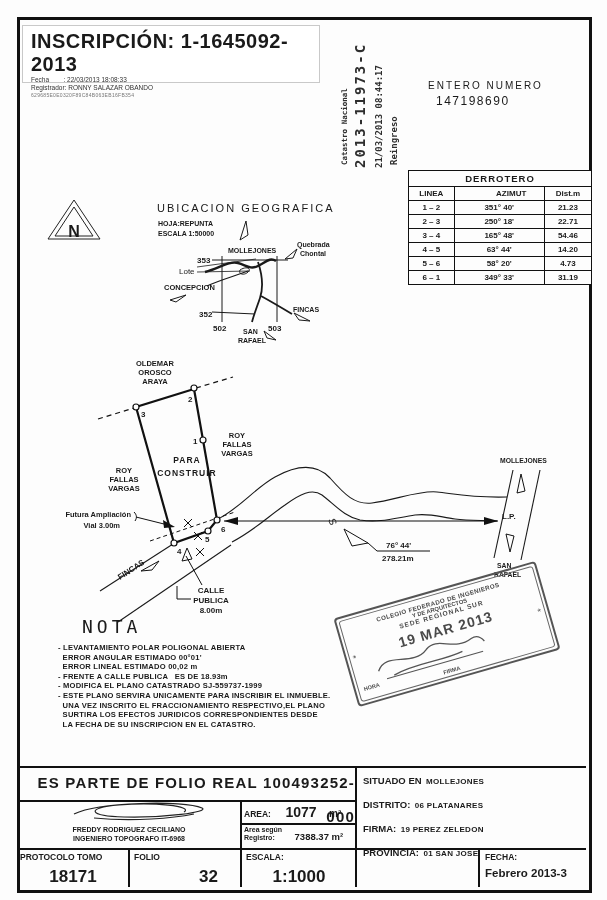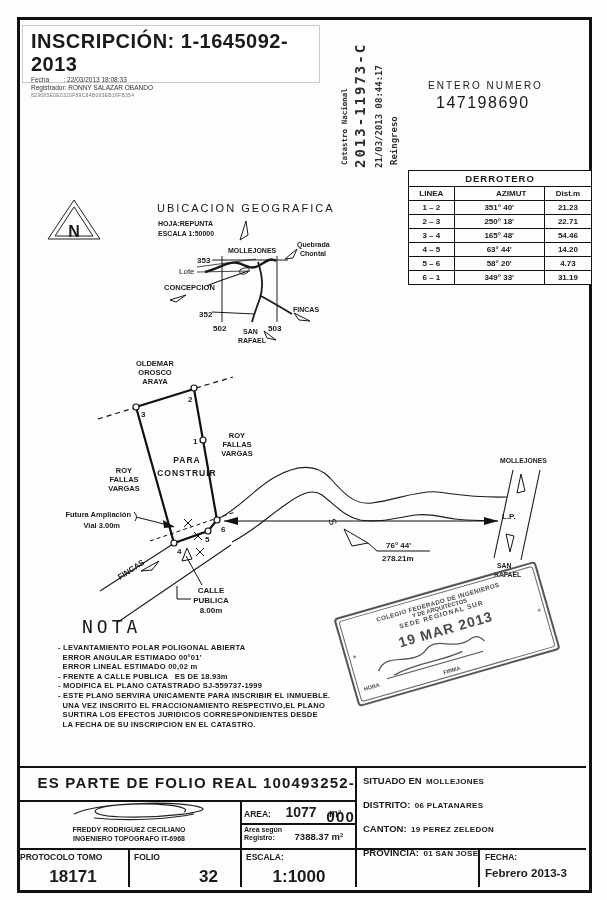--- a/index.html
+++ b/index.html
@@ -10,21 +10,21 @@
   
   .insc-box{left:22px;top:25px;width:298px;height:58px;background:#fff;border:1px solid #c9c9c9;
             padding:4px 8px;box-sizing:border-box;}
   .insc-title{font-size:20px;font-weight:bold;letter-spacing:.5px;}
   .insc-line{font-size:6.5px;line-height:8px;white-space:pre;color:#333;}
   .insc-hash{font-size:5px;color:#777;letter-spacing:.3px;}
   .vtext{position:absolute;writing-mode:vertical-rl;transform:rotate(180deg);
          font-family:"DejaVu Sans Mono",monospace;color:#2e2e2e;font-weight:bold;text-align:left;}
   .entero{left:428px;top:80px;text-align:left;}
   .entero-label{font-size:10px;letter-spacing:2px;}
-  .entero-num{font-size:16px;letter-spacing:1.5px;margin-top:3px;margin-left:8px;}
+  .entero-num{font-size:12px;letter-spacing:1.5px;margin-top:3px;margin-left:8px;}
   
   .derr{left:408px;top:170px;width:184px;border-collapse:collapse;background:#fdfdfd;}
   .derr td,.derr th{border:1.5px solid #111;font-size:8px;font-weight:bold;text-align:center;
                     padding:2px 0;font-family:"Liberation Sans",sans-serif;}
   .derr .title{font-size:9.5px;letter-spacing:1px;}
   
   .nota{left:58px;top:616px;width:300px;}
   .nota-title{font-size:18px;letter-spacing:4px;font-family:"DejaVu Sans Mono",monospace;margin-left:24px;margin-bottom:6px;}
   .nota-line{font-size:7.6px;font-weight:bold;line-height:9.6px;white-space:pre;letter-spacing:.2px;}
   
@@ -332,21 +332,21 @@
   <div class="abs situado-cell">
     <div class="situado-row">
       <span class="l">SITUADO EN</span>
       <span class="v">MOLLEJONES</span>
     </div>
     <div class="situado-row">
       <span class="l">DISTRITO:</span>
       <span class="v">06 PLATANARES</span>
     </div>
     <div class="situado-row">
-      <span class="l">CANTON:</span>
+      <span class="l">FIRMA:</span>
       <span class="v">19 PEREZ ZELEDON</span>
     </div>
     <div class="situado-row">
       <span class="l">PROVINCIA:</span>
       <span class="v">01 SAN JOSE</span>
     </div>
   </div>
 
   <div class="abs" style="left:20px;top:852px;width:106px;">
     <div class="cell-label">PROTOCOLO TOMO</div>

